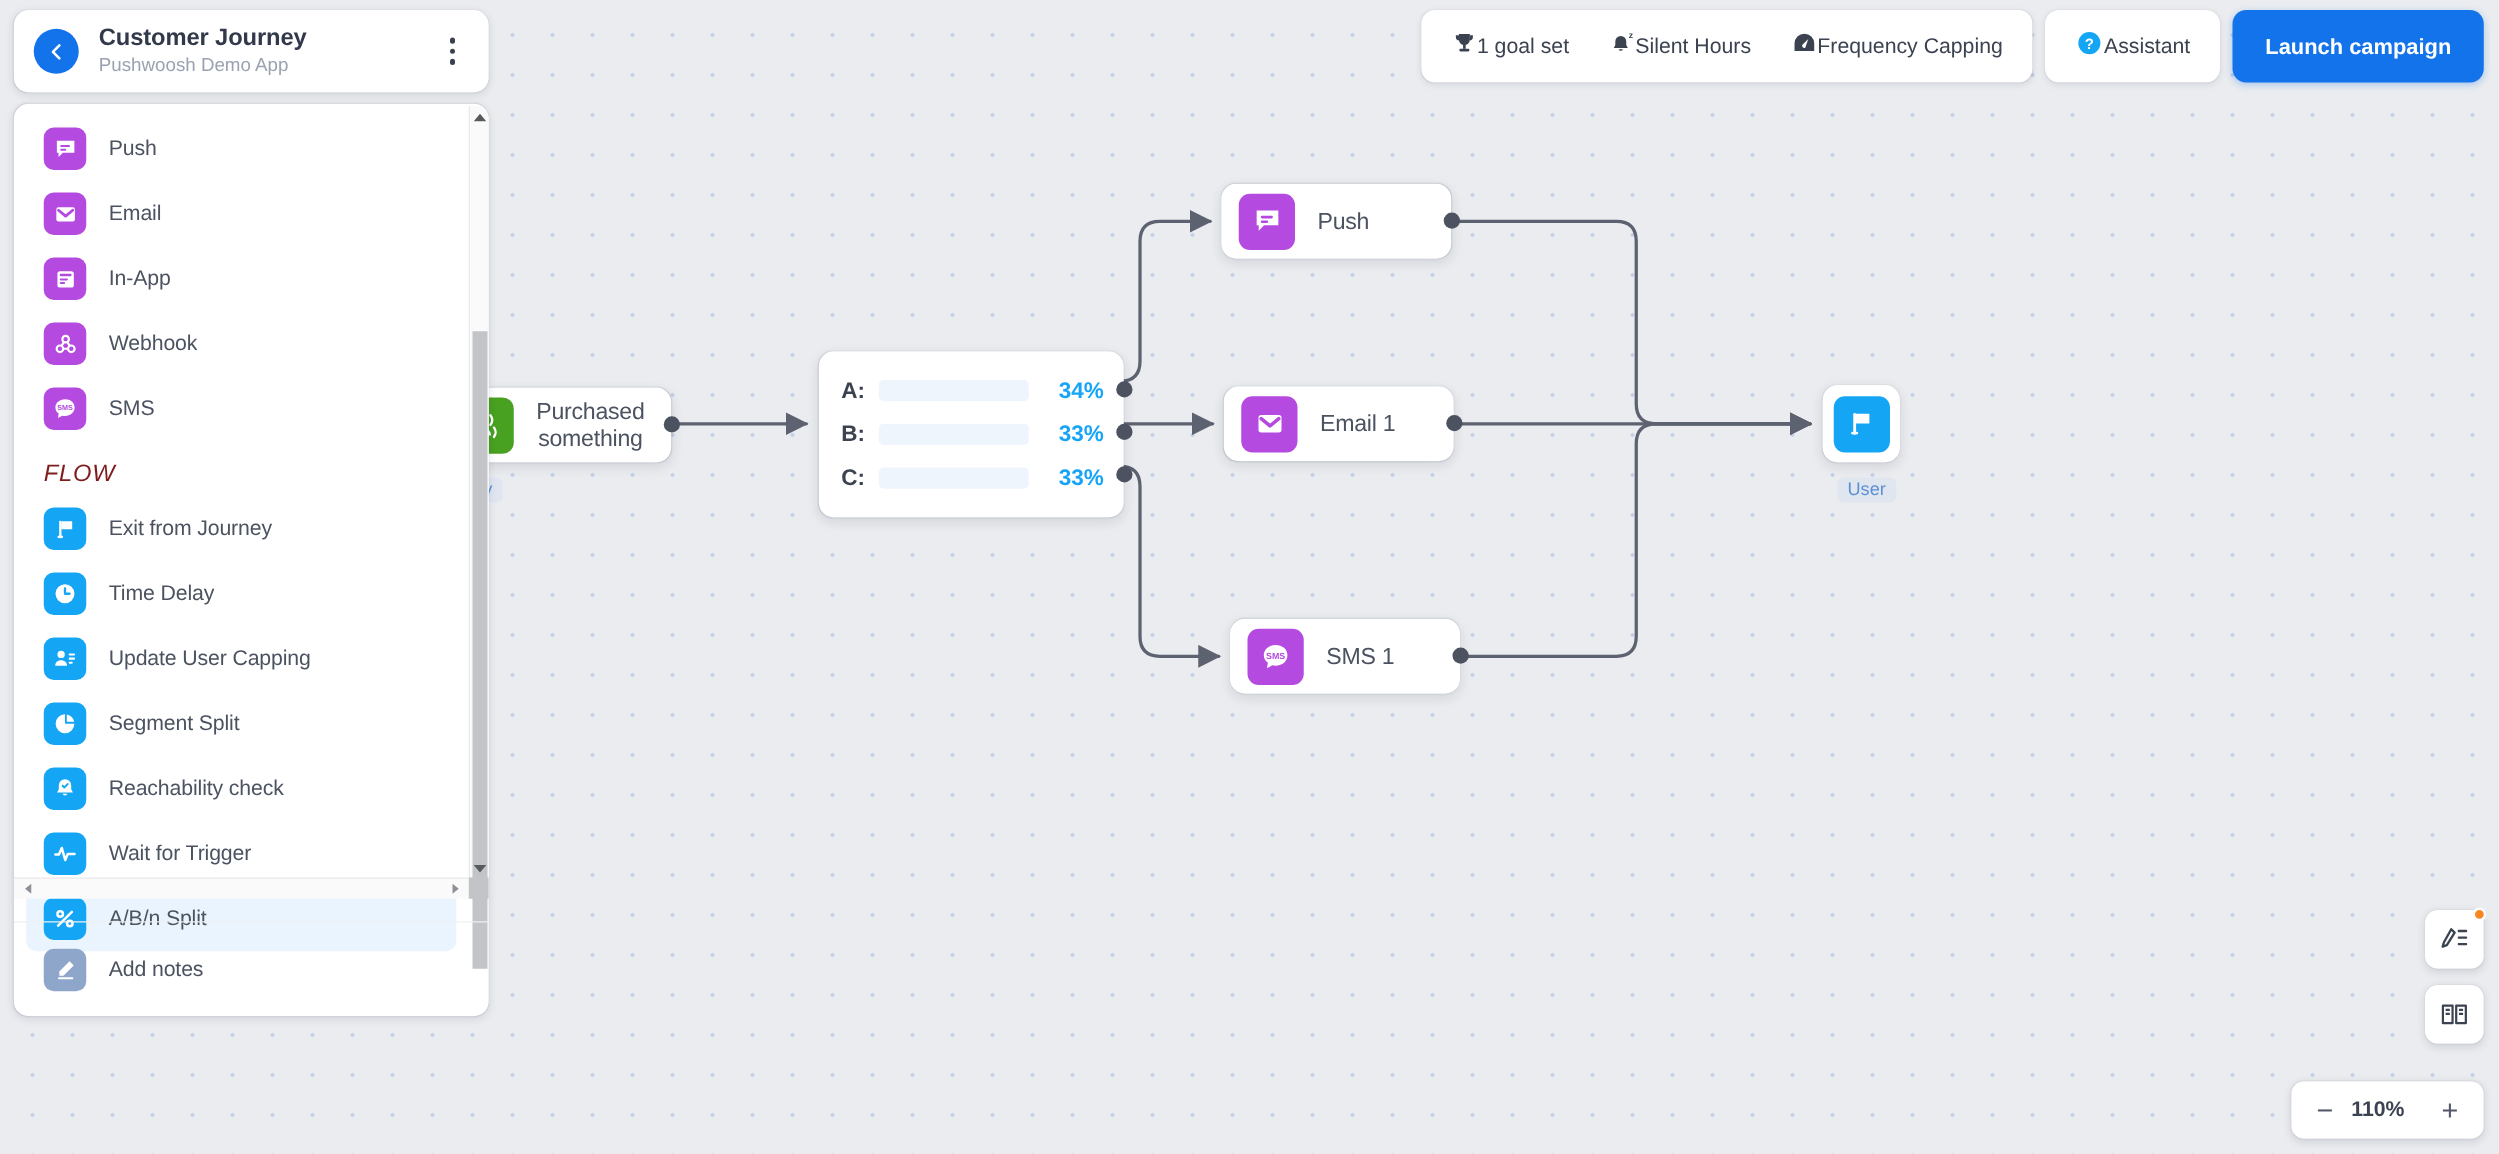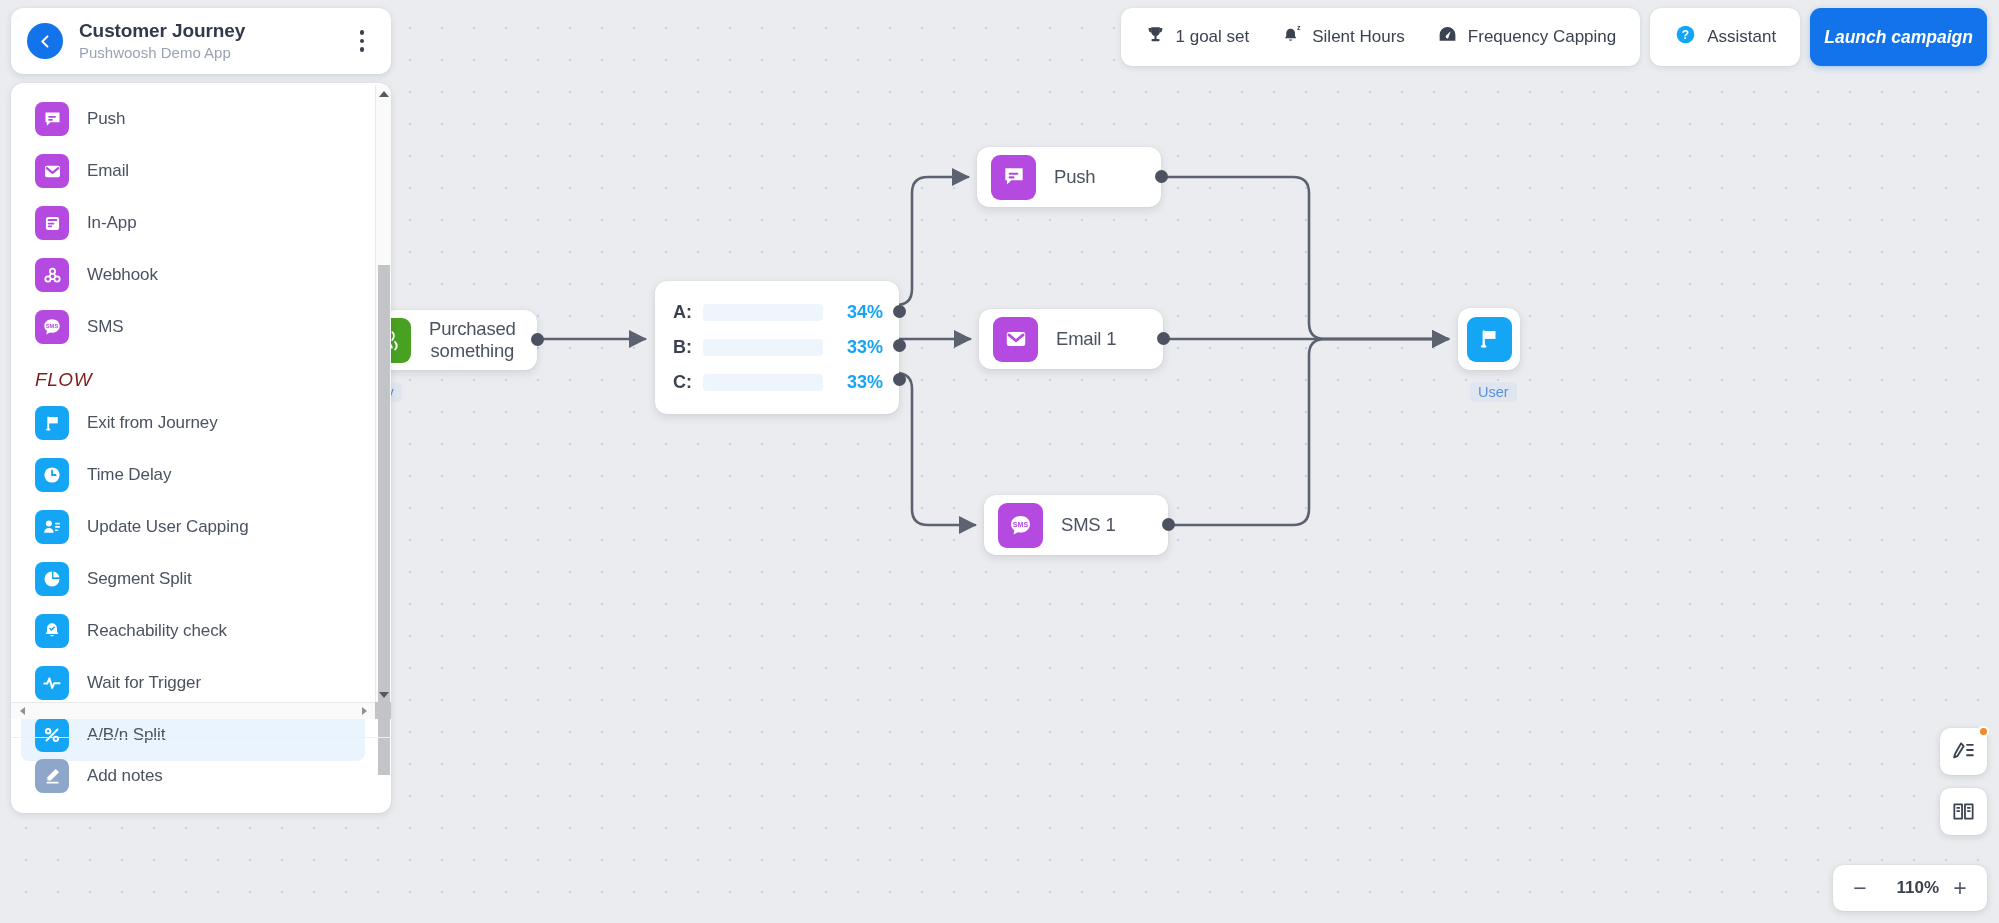--- a/index.html
+++ b/index.html
@@ -119,31 +119,30 @@
   #topbar {
     position: absolute; right: 12px; top: 8px;
     display: flex; align-items: center; gap: 10px;
   }
   .bar-group {
     background: #fff; border-radius: 11px; height: 58px;
     display: flex; align-items: center; padding: 0 8px;
     box-shadow: 0 2px 6px rgba(35,45,70,.10), 0 0 1px rgba(35,45,70,.16);
   }
   .bar-btn {
-    display: flex; align-items: center; gap: 10px;
+    display: flex; align-items: center; 
     height: 44px; padding: 0 16px; border-radius: 8px;
     font-size: 17px; color: #3b4250; cursor: pointer; white-space: nowrap;
   }
   #launch-btn {
     background: #1273ea; color: #fff; border-radius: 11px;
-    height: 58px; padding: 0 14px;
+    height: 58px; padding: 0 26px;
     display: flex; align-items: center; justify-content: center;
     font-size: 17.5px; font-weight: 700; cursor: pointer;
     box-shadow: 0 2px 6px rgba(18,115,234,.30);
-    font-style: italic;
   }
 
   
   .node {
     position: absolute; background: #fff; border-radius: 12px;
     box-shadow: 0 3px 9px rgba(35,45,70,.13), 0 0 1px rgba(35,45,70,.18);
     display: flex; align-items: center; cursor: pointer;
   }
   .node-icon {
     width: 45px; height: 45px; border-radius: 9px; flex: 0 0 45px;
@@ -196,21 +195,21 @@
   #zoom-ctl {
     position: absolute; right: 12px; bottom: 12px;
     background: #fff; border-radius: 10px; height: 46px;
     display: flex; align-items: center; padding: 0 10px; gap: 4px;
     box-shadow: 0 2px 7px rgba(35,45,70,.14), 0 0 1px rgba(35,45,70,.18);
   }
   .zoom-btn {
     width: 34px; height: 34px; display: flex; align-items: center; justify-content: center;
     font-size: 23px; color: #53596a; cursor: pointer; user-select: none;
   }
-  #zoom-level { font-size: 17px; color: #3b4250; font-weight: 700; min-width: 58px; text-align: right; }
+  #zoom-level { font-size: 17px; color: #3b4250; font-weight: 700; min-width: 58px; text-align: left; }
 </style>
 </head>
 <body>
 
 <div id="app">
 
   <div id="canvas">
     <svg id="edges">
       <defs>
         <marker id="arrow" viewBox="0 0 10 10" refX="9" refY="5" markerWidth="7" markerHeight="7" orient="auto-start-reverse">

